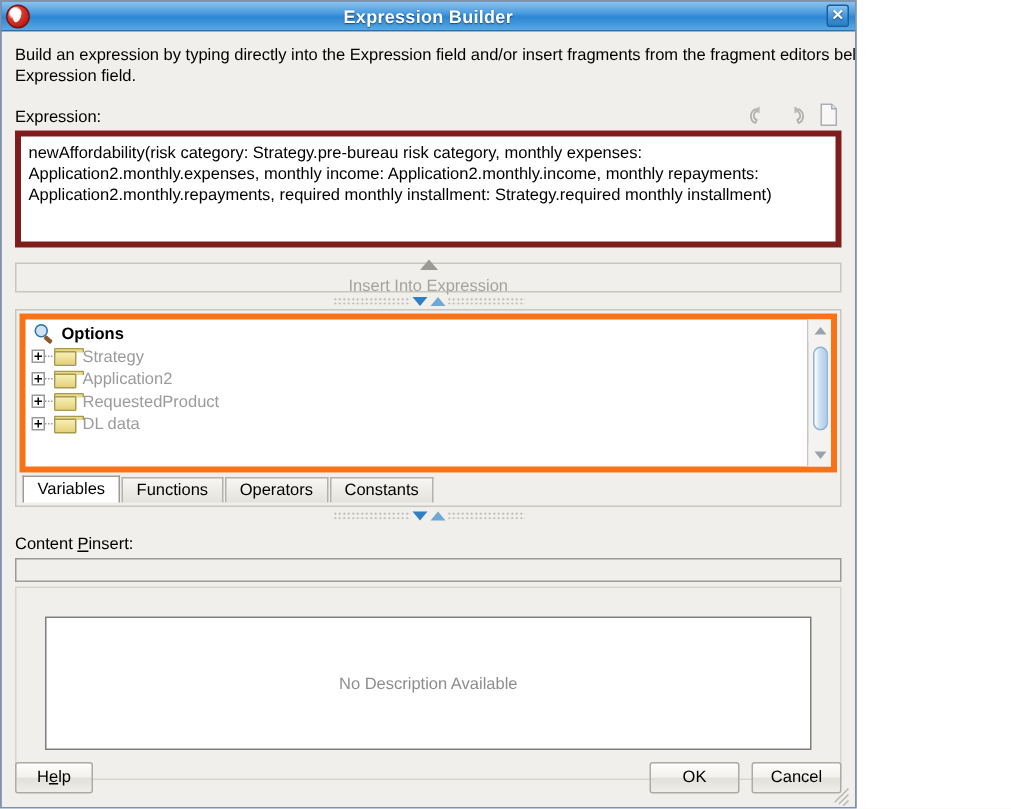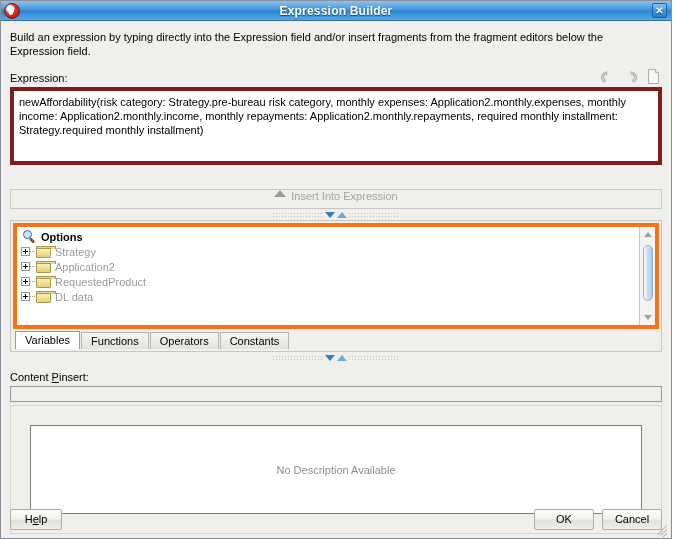--- a/index.html
+++ b/index.html
@@ -7,21 +7,21 @@
     padding: 0;
     background: #ffffff;
   }
   body {
     font-family: "Liberation Sans", sans-serif;
     font-size: 11px;
     color: #000000;
   }
   #app {
     position: relative;
-    width: 672px;
+    width: 571px;
     height: 539px;
     overflow: hidden;
     background: #3b82f6;
     border: 1px solid #8a9099;
     box-sizing: border-box;
   }
 
   
   .titlebar {
     position: relative;
@@ -136,33 +136,34 @@
     padding: 4px 5px;
     font-size: 11px;
     line-height: 14px;
     color: #000;
     overflow: hidden;
     word-wrap: break-word;
   }
 
   
   .insert-btn {
-    margin-top: 24px;
+    margin-top: 10px;
     height: 20px;
     width: 100%;
     border: 1px solid #c8c6c0;
     background: #f0efeb;
     color: #a5a39d;
     font-size: 11px;
     display: flex;
-    align-items: flex-start;
+    align-items: center;
     justify-content: center;
     gap: 5px;
     box-sizing: border-box;
     cursor: default;
+    flex-direction: column;
   }
   .up-arrow {
     width: 0; height: 0;
     border-left: 6px solid transparent;
     border-right: 6px solid transparent;
     border-bottom: 7px solid #9c9a94;
     display: inline-block;
   }
 
   
@@ -416,21 +417,21 @@
   .desc-outer .desc-field { margin-top: 0; }
 
   
   .btnbar {
     position: absolute;
     left: 9px;
     right: 9px;
     bottom: 10px;
     height: 22px;
     display: flex;
-    align-items: center;
+    align-items: flex-start;
   }
   .btn {
     height: 21px;
     min-width: 60px;
     padding: 0 10px;
     font-size: 11px;
     border: 1px solid #adaba5;
     border-radius: 2px;
     background: linear-gradient(to bottom, #fdfdfc 0%, #f2f1ed 48%, #e2e0d9 52%, #efeeea 100%);
     color: #000;

